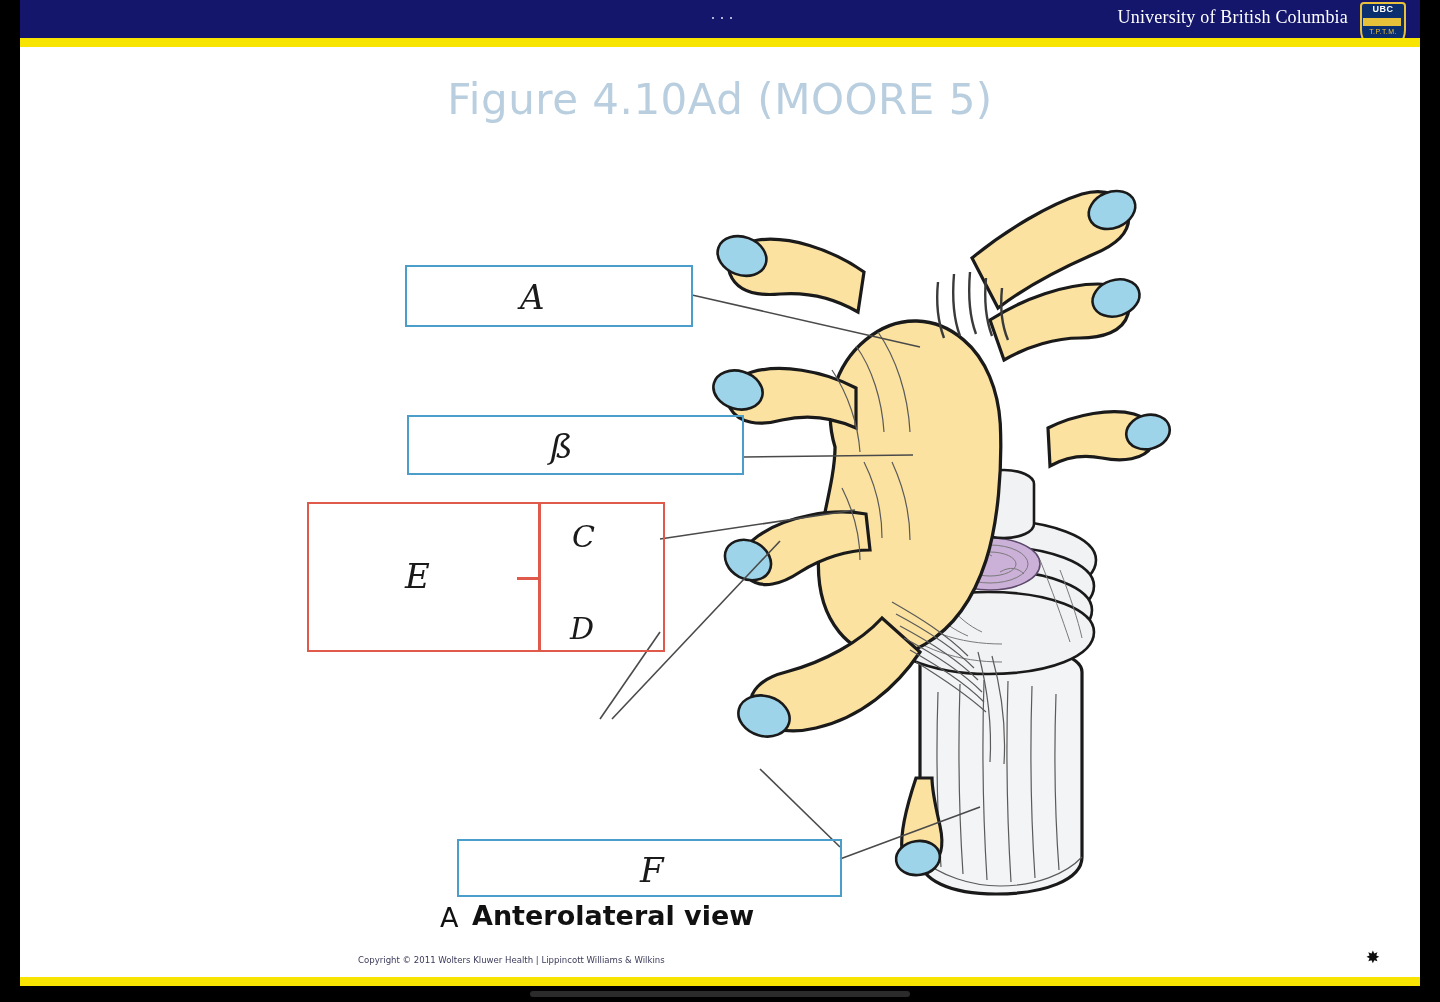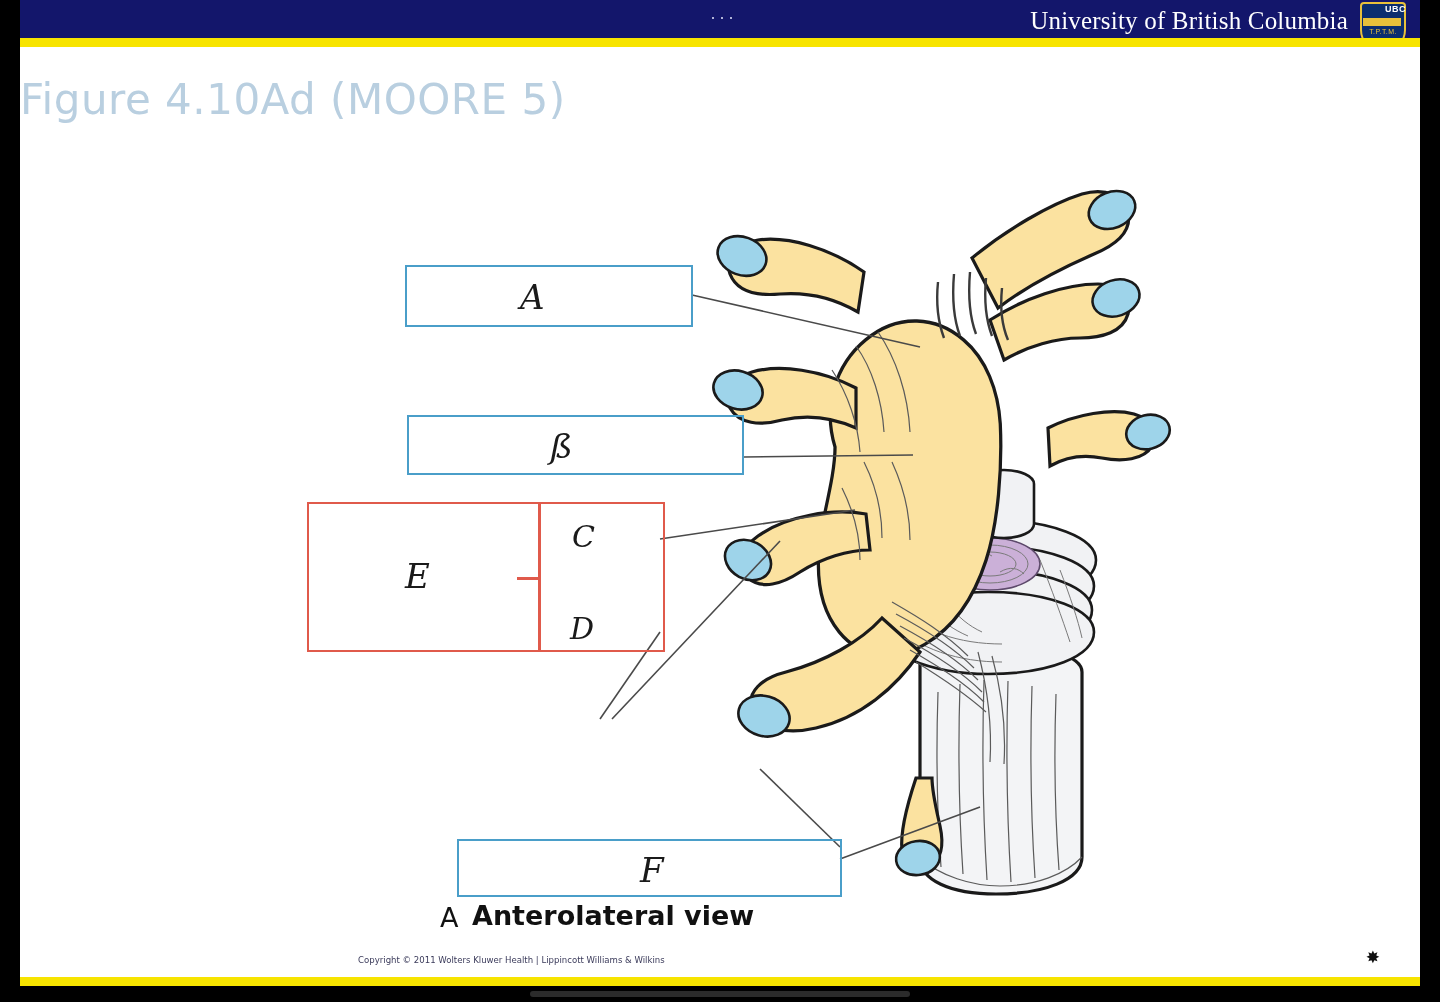--- a/index.html
+++ b/index.html
@@ -39,21 +39,21 @@
     color: #c9cbe8;
     font-size: 18px;
     letter-spacing: 3px;
     line-height: 18px;
   }
   .header-univ {
     position: absolute;
     right: 72px;
     top: 7px;
     color: #ffffff;
-    font-size: 25px;
+    font-size: 18px;
     font-family: "Liberation Serif", serif;
     letter-spacing: 0.2px;
   }
   .ubc-crest {
     position: absolute;
     right: 14px;
     top: 2px;
     width: 46px;
     height: 52px;
   }
@@ -74,21 +74,21 @@
     top: 16px;
     width: 38px;
     height: 8px;
     background: #e8c13a;
   }
   .ubc-crest .ubc-text {
     position: absolute;
     left: 0;
     top: 2px;
     width: 46px;
-    text-align: right;
+    text-align: center;
     color: #ffffff;
     font-size: 9px;
     font-weight: bold;
     letter-spacing: 0.5px;
   }
   .ubc-crest .sub-text {
     position: absolute;
     left: 0;
     top: 26px;
     width: 46px;
@@ -125,21 +125,21 @@
     height: 939px;
     background: #ffffff;
     overflow: hidden;
   }
 
   .slide-title {
     position: absolute;
     left: 0;
     top: 28px;
     width: 1400px;
-    text-align: left;
+    text-align: center;
     color: #b9cfe0;
     font-size: 42px;
     letter-spacing: 0.5px;
     font-family: "DejaVu Sans", sans-serif;
   }
 
   
   .answer-box {
     position: absolute;
     box-sizing: border-box;

